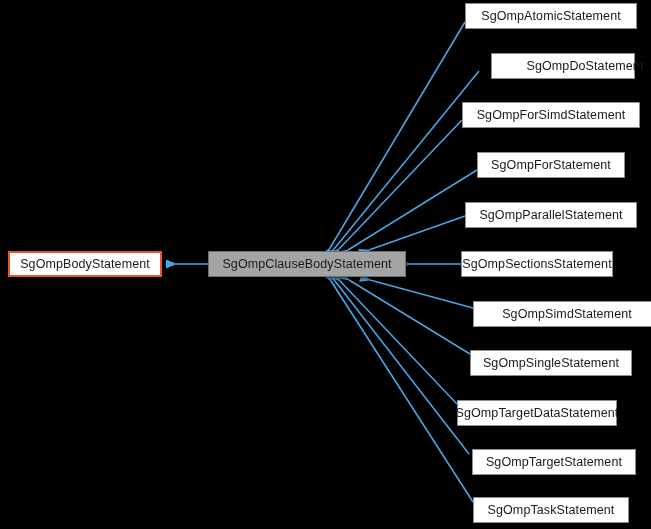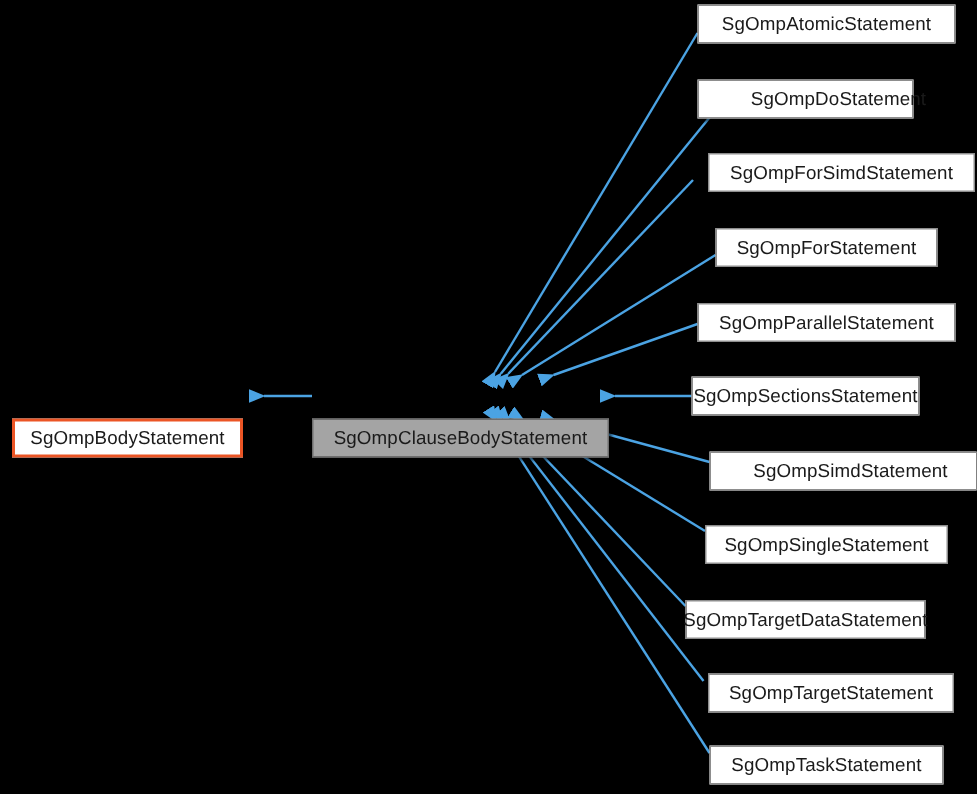--- a/index.html
+++ b/index.html
@@ -55,21 +55,20 @@
     border: 2px solid #eb5525;
     background: #ffffff;
     box-shadow: none;
   }
 
   .node.current {
     background: #a4a4a4;
     border: 1px solid #6e6e6e;
     color: #1a1a1a;
     box-shadow: 2px 2px 2px rgba(0,0,0,0.55);
-    margin-top: 28px;
   }
 
   .node-label {
     padding: 0 11px;
     pointer-events: none;
   }
 </style>
 </head>
 <body>
 
@@ -95,37 +94,37 @@
       <path d="M461,264 L410,264"></path>
 
       <path d="M473,308 L370,280"></path>
       <path d="M470,354 L349,280"></path>
       <path d="M457,404 L340,281"></path>
       <path d="M469,454 L335,281"></path>
       <path d="M473,502 L331,281"></path>
     </g>
   </svg>
 
-  <div class="node highlight" style="left:8px; top:251px; width:154px;margin-top:28px;">
+  <div class="node highlight" style="left:8px; top:251px; width:154px;">
     <span class="node-label">SgOmpBodyStatement</span>
   </div>
 
   <div class="node current" style="left:208px; top:251px; width:198px;">
     <span class="node-label">SgOmpClauseBodyStatement</span>
   </div>
 
   <div class="node" style="left:465px; top:3px; width:172px;">
     <span class="node-label">SgOmpAtomicStatement</span>
   </div>
 
-  <div class="node" style="left:465px; top:53px; width:144px;padding-left:44px;">
+  <div class="node" style="left:491px; top:53px; width:144px;padding-left:44px;">
     <span class="node-label">SgOmpDoStatement</span>
   </div>
 
-  <div class="node" style="left:472px; top:102px; width:178px;">
+  <div class="node" style="left:462px; top:102px; width:178px;">
     <span class="node-label">SgOmpForSimdStatement</span>
   </div>
 
   <div class="node" style="left:477px; top:152px; width:148px;">
     <span class="node-label">SgOmpForStatement</span>
   </div>
 
   <div class="node" style="left:465px; top:202px; width:172px;">
     <span class="node-label">SgOmpParallelStatement</span>
   </div>

